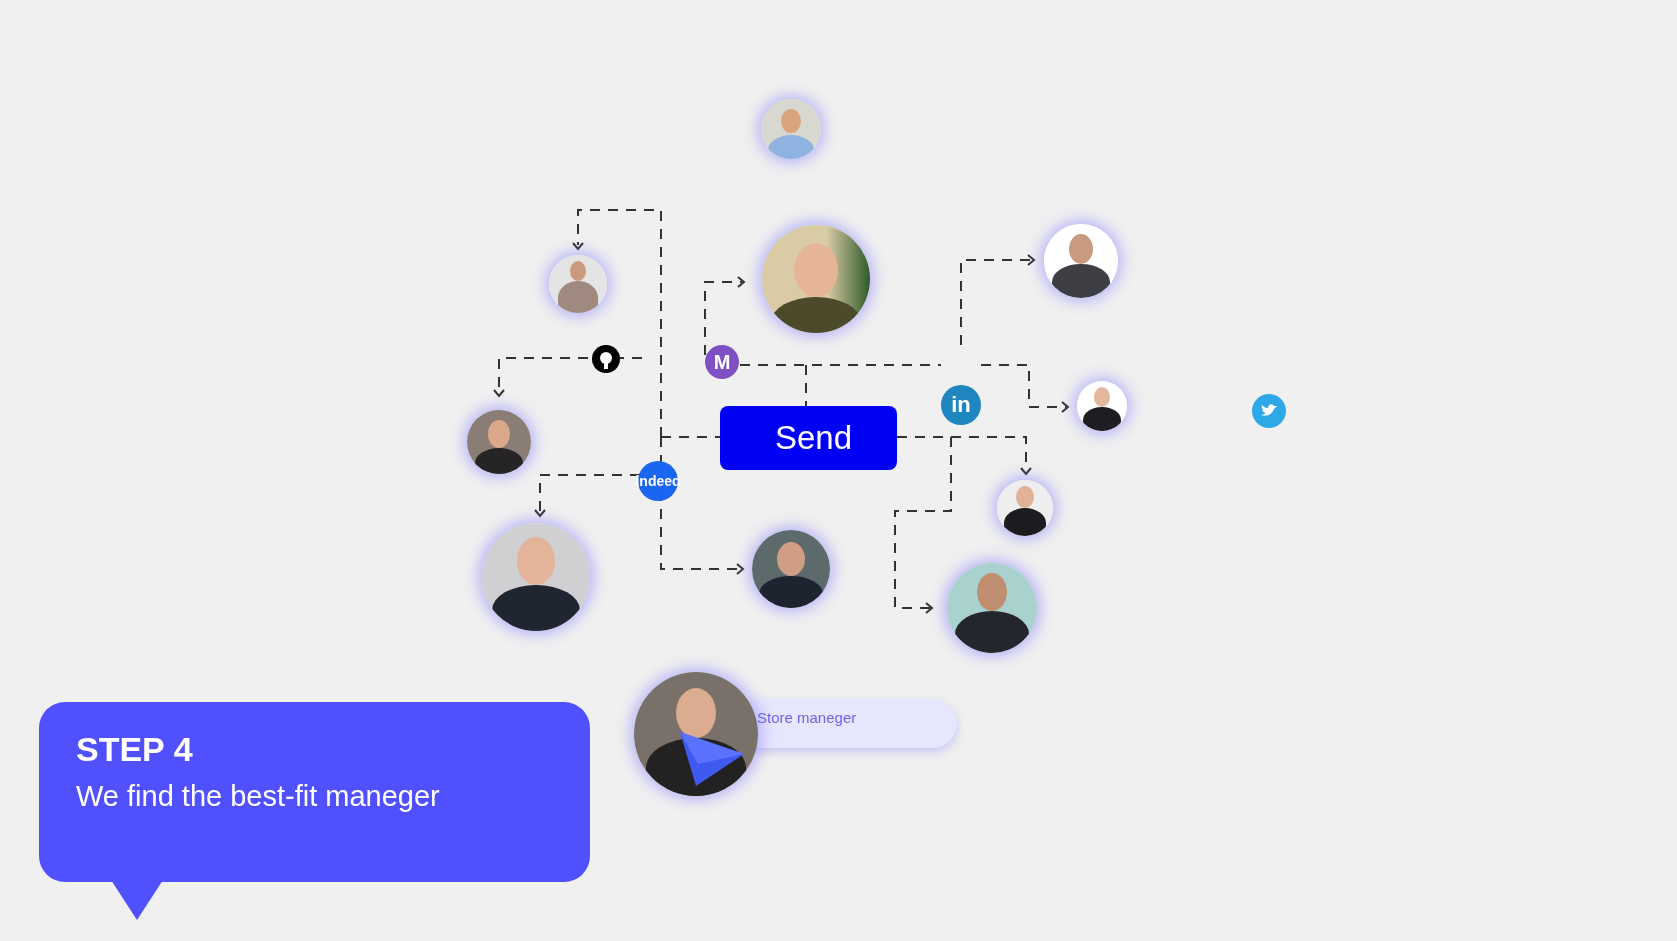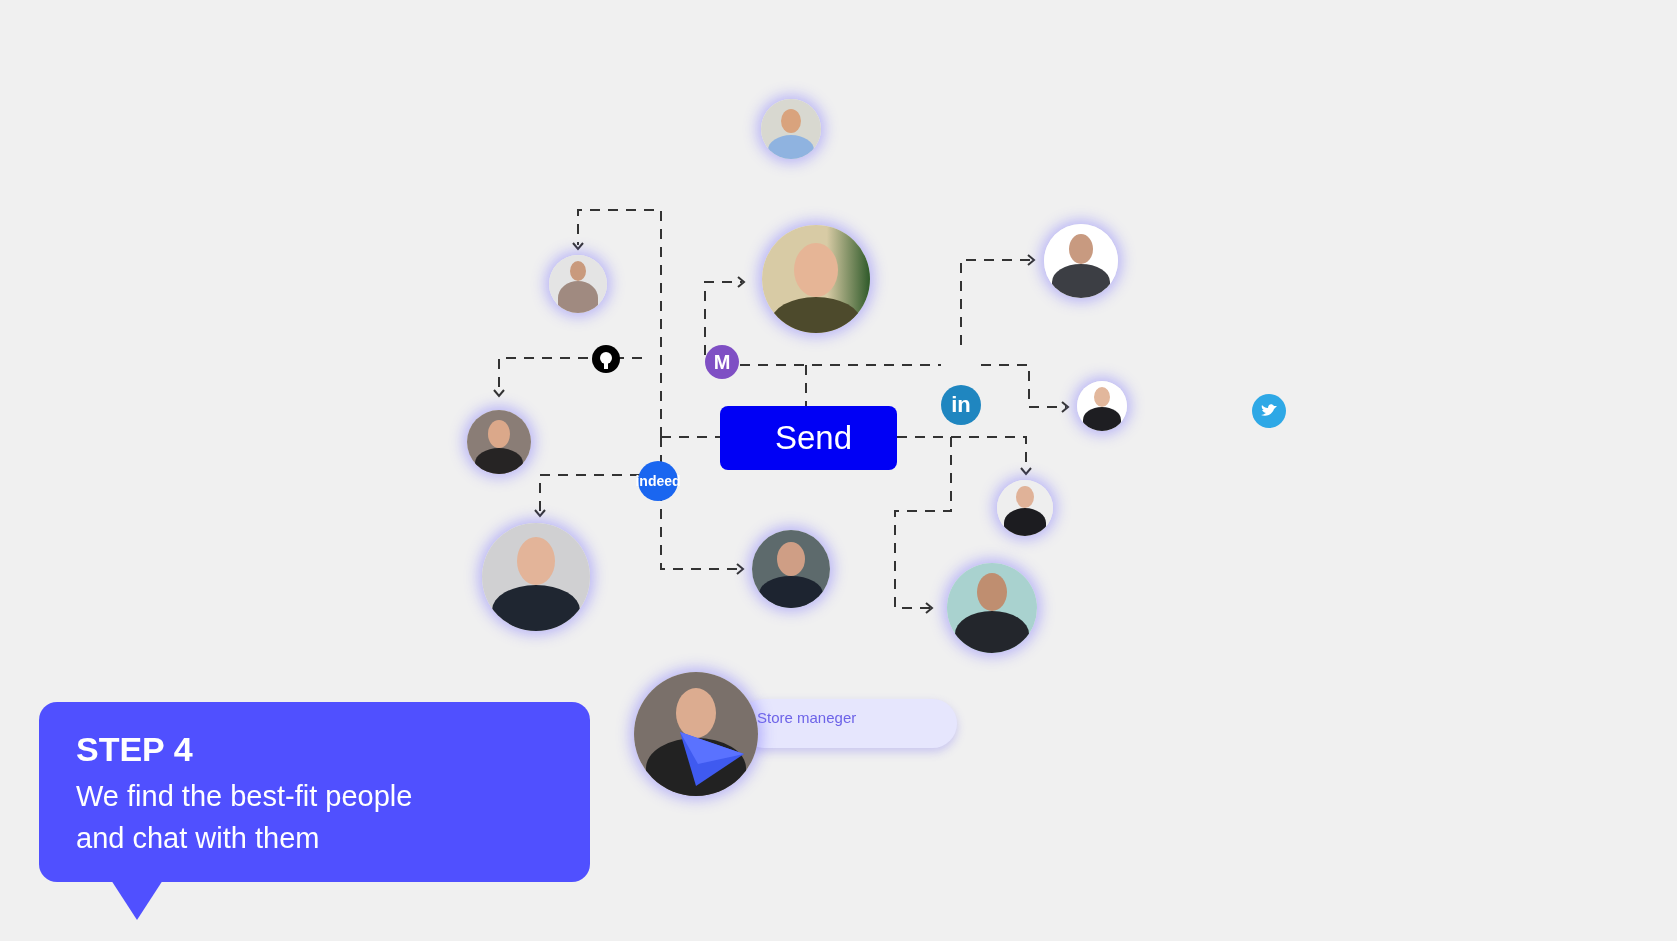--- a/index.html
+++ b/index.html
@@ -6,21 +6,21 @@
   body{width:1677px;height:941px;background:#f0f0f0;position:relative;overflow:hidden;font-family:"Liberation Sans",sans-serif;}
   svg.lines{position:absolute;left:0;top:0;}
   .av{position:absolute;border-radius:50%;box-shadow:0 0 14px 4px rgba(120,110,255,0.45);overflow:hidden;}
   .av .bg{position:absolute;inset:0;}
   .av .head{position:absolute;border-radius:50%;left:50%;transform:translateX(-50%);}
   .av .body{position:absolute;left:50%;transform:translateX(-50%);border-radius:50% 50% 0 0;}
   .icon{position:absolute;border-radius:50%;display:flex;align-items:center;justify-content:center;color:#fff;font-weight:bold;}
   .send{position:absolute;left:720px;top:406px;width:177px;height:64px;background:#0000f5;border-radius:8px;color:#fff;font-size:33px;display:flex;align-items:center;justify-content:center;border:none;font-family:"Liberation Sans",sans-serif;cursor:pointer;padding-left:16px;}
   .pill{position:absolute;left:740px;top:699px;width:217px;height:49px;background:#e6e6fd;border-radius:25px;box-shadow:0 4px 10px rgba(110,100,240,0.3);}
   .pill span{position:absolute;left:17px;top:10px;font-size:15px;color:#6d63e8;}
-  .bubble{position:absolute;left:39px;top:702px;width:551px;height:180px;background:#5050ff;border-radius:18px;color:#fff;}
+  .bubble{position:absolute;left:39px;top:702px;width:551px;height:180px;background:#5050ff;border-radius:26px;color:#fff;}
   .bubble .tail{position:absolute;left:72px;top:178px;width:0;height:0;border-left:26px solid transparent;border-right:26px solid transparent;border-top:40px solid #5050ff;}
   .bubble .t1{position:absolute;left:37px;top:28px;font-size:34px;font-weight:bold;}
   .bubble .t2{position:absolute;left:37px;top:73px;font-size:29px;line-height:42px;}
 </style>
 </head>
 <body>
 
 <svg class="lines" width="1677" height="941">
   <g fill="none" stroke="#333" stroke-width="2" stroke-dasharray="10,8">
 
@@ -135,17 +135,16 @@
 
 <button class="send">Send</button>
 
 <div class="pill">
   <span>Store maneger</span>
 </div>
 
 <div class="bubble">
   <div class="t1">STEP 4</div>
   <div class="t2">
-    <div>We find the best-fit people</div>
-    <div>and chat with them</div>
+    <div>We find the best-fit maneger</div>
   </div>
   <div class="tail"></div>
 </div>
 
 </body></html>

